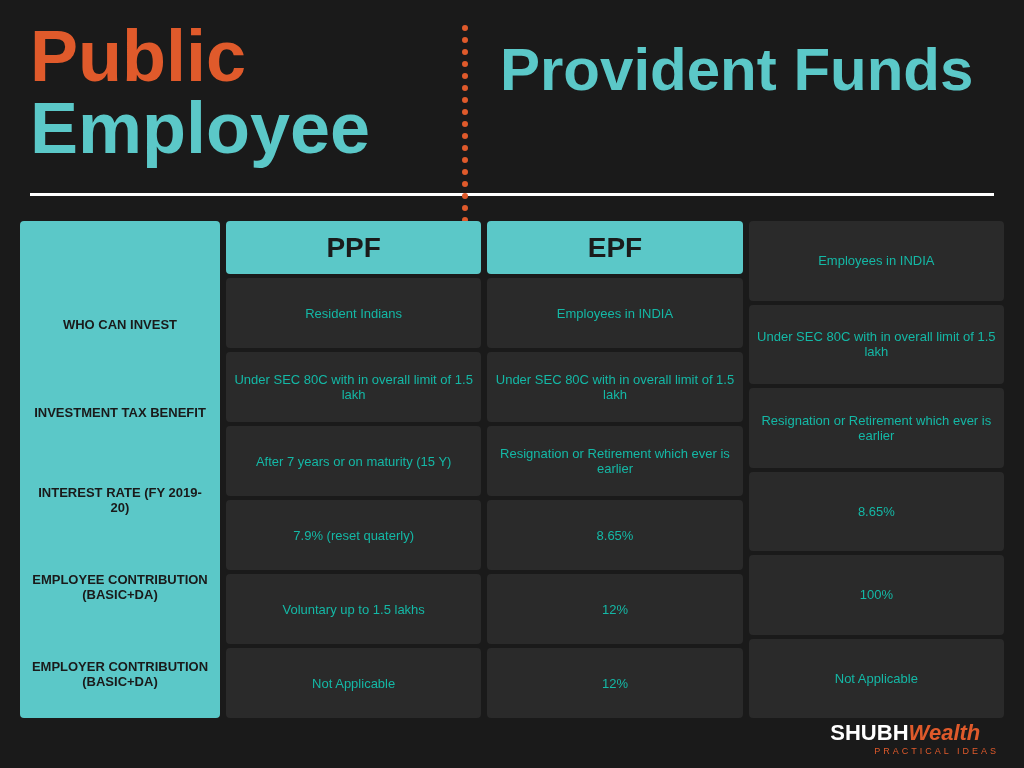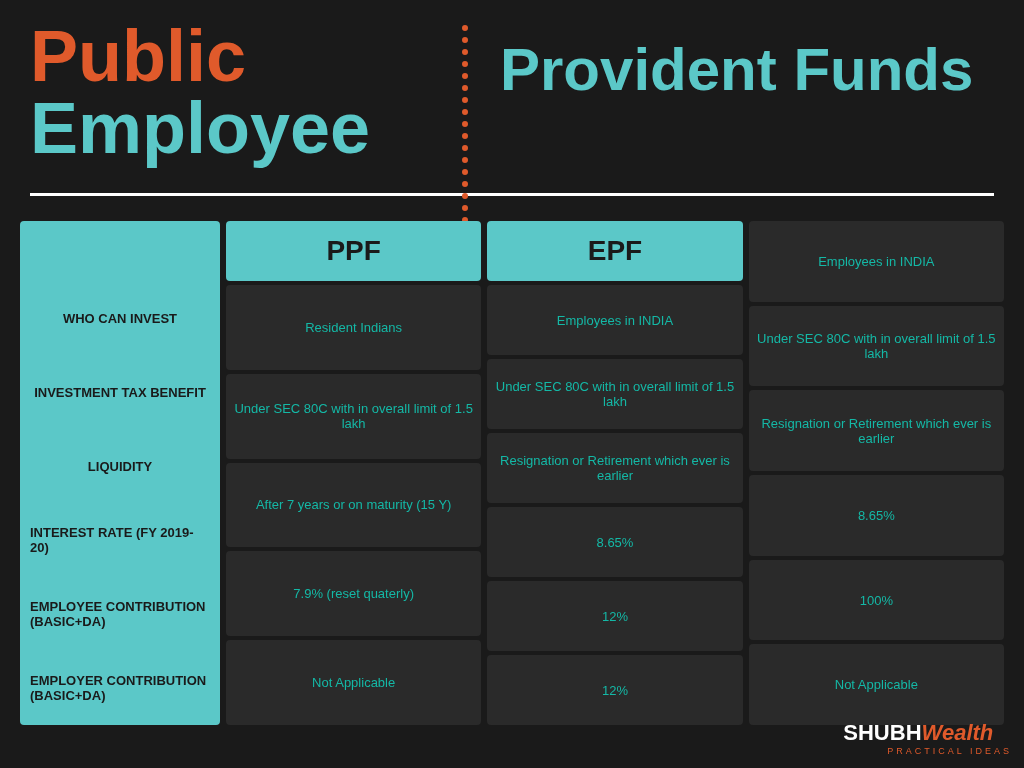--- a/index.html
+++ b/index.html
@@ -95,40 +95,40 @@
     }
 
     .label-header {
       height: 60px;
     }
 
     .row-label {
       display: flex;
       align-items: center;
       justify-content: center;
-      text-align: left;
+      text-align: center;
       font-weight: 900;
       font-size: 13px;
       color: #1a1a1a;
       padding: 8px 10px;
       flex: 1;
     }
 
     
     .data-col {
       flex: 1;
       display: flex;
       flex-direction: column;
       gap: 4px;
     }
 
     .col-header {
       background: #5bc8c8;
       border-radius: 4px;
-      height: 60px;
+      height: 53px;
       display: flex;
       align-items: center;
       justify-content: center;
       font-size: 28px;
       font-weight: 900;
       color: #1a1a1a;
     }
 
     .data-cell {
       flex: 1;
@@ -141,21 +141,21 @@
       color: #14b8a6;
       font-size: 13px;
       padding: 8px 6px;
       min-height: 70px;
     }
 
     
     .logo {
       position: absolute;
       bottom: 12px;
-      right: 12px;
+      right: 25px;
       font-size: 22px;
       font-weight: 900;
     }
     .logo-shubh {
       color: white;
       text-transform: uppercase;
     }
     .logo-wealth {
       color: #e05a2b;
       font-style: italic;
@@ -203,31 +203,31 @@
   </div>
 </div>
 
 <div class="horizontal-line"></div>
 
 <div class="table-area" id="table-area">
     <div class="row-labels">
       <div class="label-header"></div>
       <div class="row-label">WHO CAN INVEST</div>
       <div class="row-label">INVESTMENT TAX BENEFIT</div>
-      <div class="row-label">LIQUIDITY</div>
       <div class="row-label">INTEREST RATE (FY 2019-20)</div>
       <div class="row-label">EMPLOYEE CONTRIBUTION (BASIC+DA)</div>
       <div class="row-label">EMPLOYER CONTRIBUTION (BASIC+DA)</div>
     </div>
     <div class="data-col">
       <div class="col-header">PPF</div>
       <div class="data-cell">Resident Indians</div>
       <div class="data-cell">Under SEC 80C with in overall limit of 1.5 lakh</div>
       <div class="data-cell">After 7 years or on maturity (15 Y)</div>
       <div class="data-cell">7.9% (reset quaterly)</div>
+      <div class="data-cell">Voluntary up to 1.5 lakhs</div>
       <div class="data-cell">Not Applicable</div>
     </div>
     <div class="data-col">
       <div class="col-header">EPF</div>
       <div class="data-cell">Employees in INDIA</div>
       <div class="data-cell">Under SEC 80C with in overall limit of 1.5 lakh</div>
       <div class="data-cell">Resignation or Retirement which ever is earlier</div>
       <div class="data-cell">8.65%</div>
       <div class="data-cell">12%</div>
       <div class="data-cell">12%</div>

